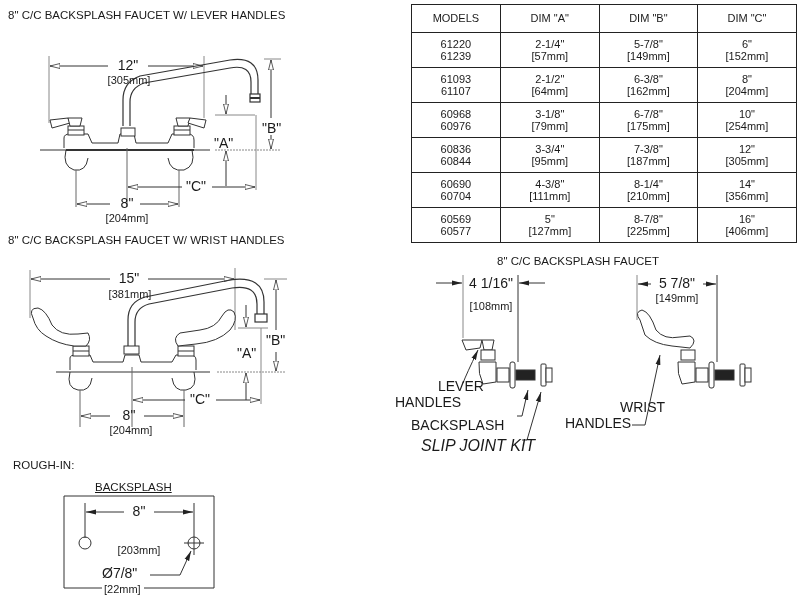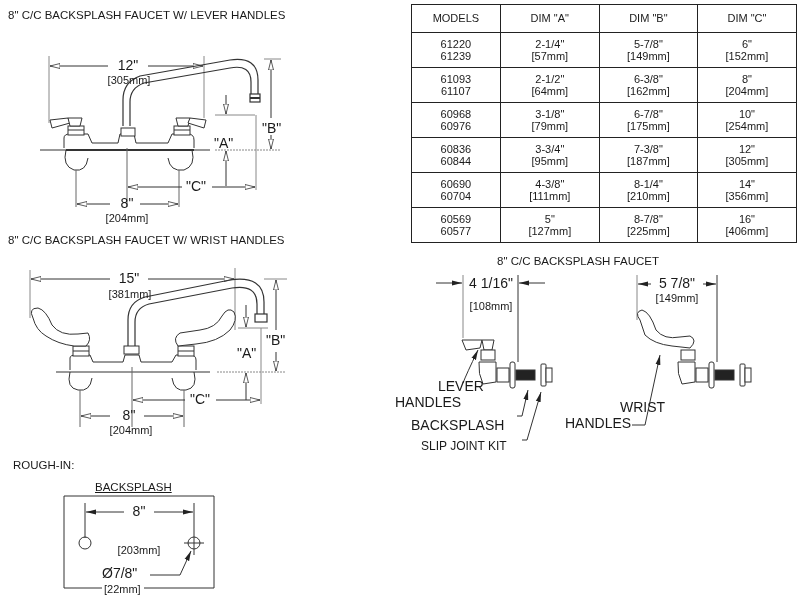--- a/index.html
+++ b/index.html
@@ -196,21 +196,21 @@
 <div class="t" style="left:104px;top:583px;">[22mm]</div>
 
 <div class="t title" style="left:497px;top:255px;">8" C/C BACKSPLASH FAUCET</div>
 <div class="t ctr big" style="left:464px;top:277px;width:54px;">4 1/16"</div>
 <div class="t ctr" style="left:462px;top:300px;width:58px;">[108mm]</div>
 <div class="t ctr big" style="left:652px;top:277px;width:50px;">5 7/8"</div>
 <div class="t ctr" style="left:646px;top:292px;width:62px;">[149mm]</div>
 <div class="t big" style="left:410px;top:380px;margin-left:28px;">LEVER</div>
 <div class="t big" style="left:395px;top:396px;">HANDLES</div>
 <div class="t big" style="left:411px;top:419px;">BACKSPLASH</div>
-<div class="t" style="left:421px;top:440px;font-size:12px;">SLIP JOINT KIT</div>
+<div class="t" style="left:421px;top:440px;font-size:16px;font-style:italic;">SLIP JOINT KIT</div>
 <div class="t big" style="left:584px;top:401px;margin-left:36px;">WRIST</div>
 <div class="t big" style="left:565px;top:417px;">HANDLES</div>
 
 <table class="specs">
   <colgroup>
       <col class="c1">
       <col class="c2">
       <col class="c3">
       <col class="c4">
     </colgroup>

